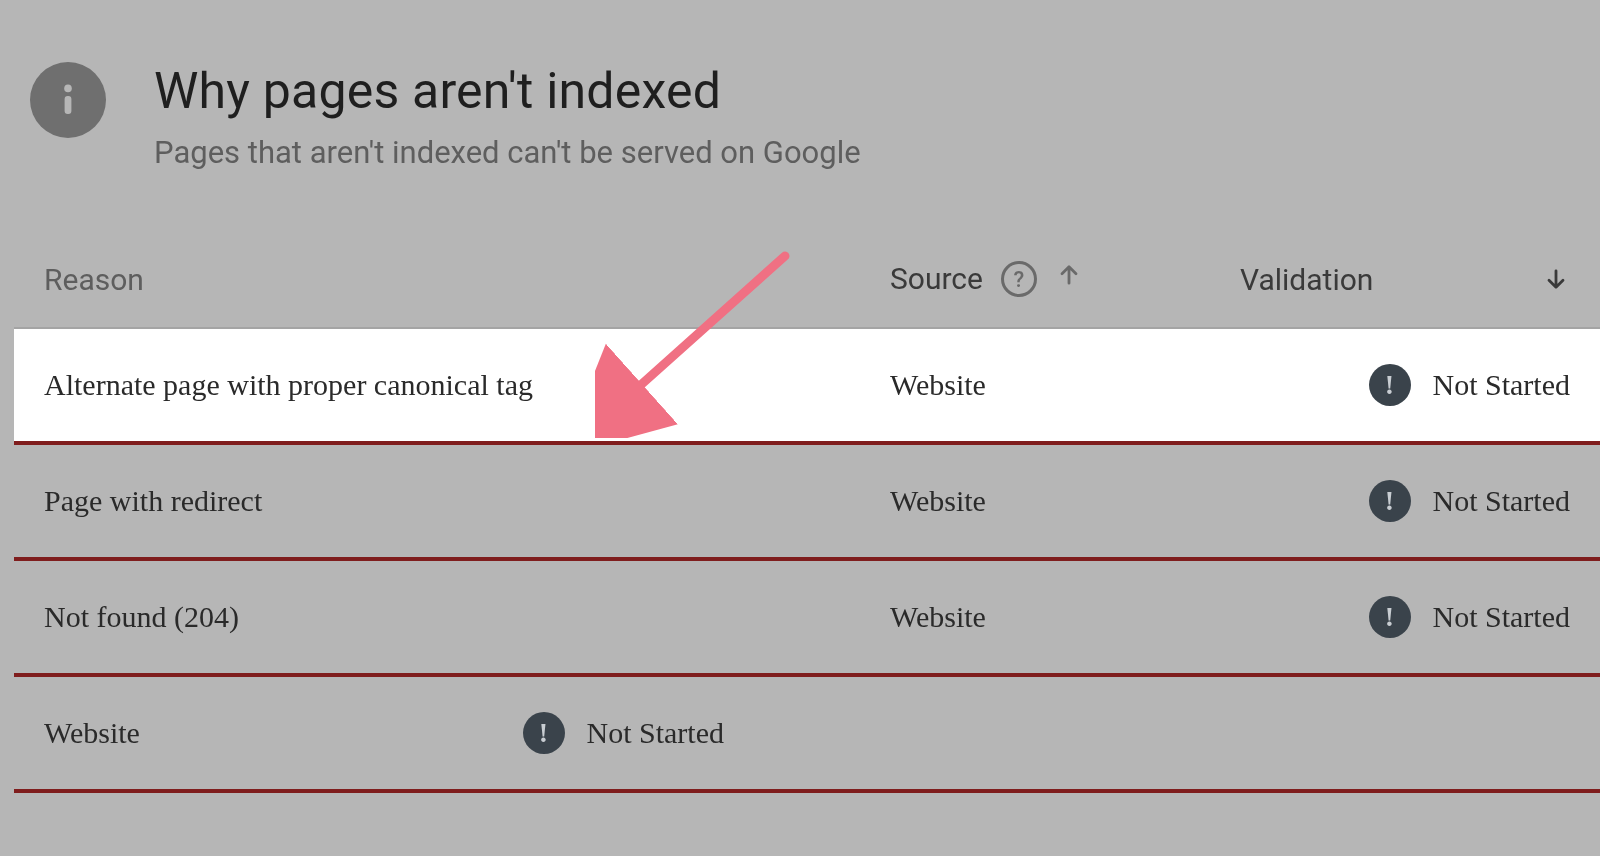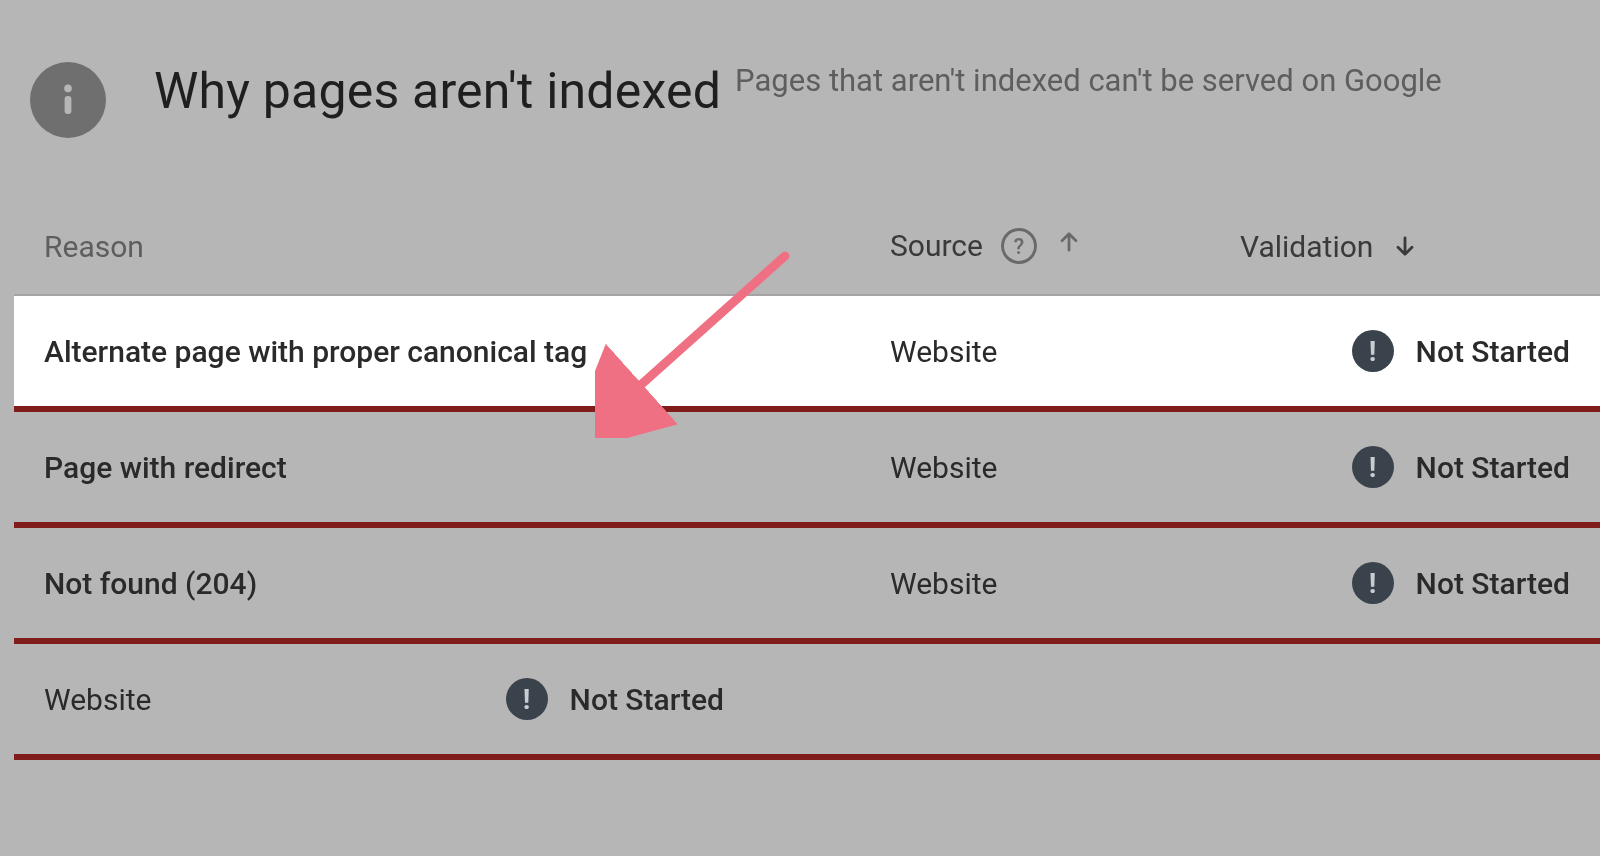--- a/index.html
+++ b/index.html
@@ -25,21 +25,21 @@
     width: 76px;
     height: 76px;
     border-radius: 50%;
     background: #6f6f6f;
     display: flex;
     align-items: center;
     justify-content: center;
     flex-shrink: 0;
   }
   .info-circle svg { width: 48px; height: 48px; }
-  .titles { display: flex; gap: 14px; }
+  .titles { display: flex; flex-direction: column; gap: 14px; }
   .title {
     font-size: 50px;
     color: #1f1f1f;
     font-weight: 400;
     letter-spacing: 0.2px;
   }
   .subtitle {
     font-size: 31px;
     color: #5e5e5e;
     font-weight: 400;
@@ -58,37 +58,38 @@
     align-items: flex-start;
     gap: 18px;
     color: #3a3a3a;
     font-size: 30px;
   }
   .col-validation {
     width: 330px;
     display: flex;
     align-items: center;
     gap: 18px;
-    justify-content: flex-start;
+    justify-content: space-between;
     color: #3a3a3a;
     font-size: 30px;
   }
   .help-circle {
     width: 36px; height: 36px; border-radius: 50%;
     border: 3px solid #6a6a6a;
     display: flex; align-items: center; justify-content: center;
     color: #6a6a6a; font-size: 22px; font-weight: 500;
   }
   .sort-arrow svg { width: 28px; height: 28px; display: block; }
   .row {
     display: flex;
     align-items: center;
     padding: 0 30px;
     height: 116px;
-    border-bottom: 6px solid #7f1d1d;
+    border-bottom: 4px solid #7f1d1d;
+    font-family: Liberation Serif, serif;
   }
   .row.highlight { background: #ffffff; }
   .cell-reason {
     flex: 1;
     font-size: 30px;
     color: #2a2a2a;
     font-weight: 500;
   }
   .cell-source {
     width: 350px;

